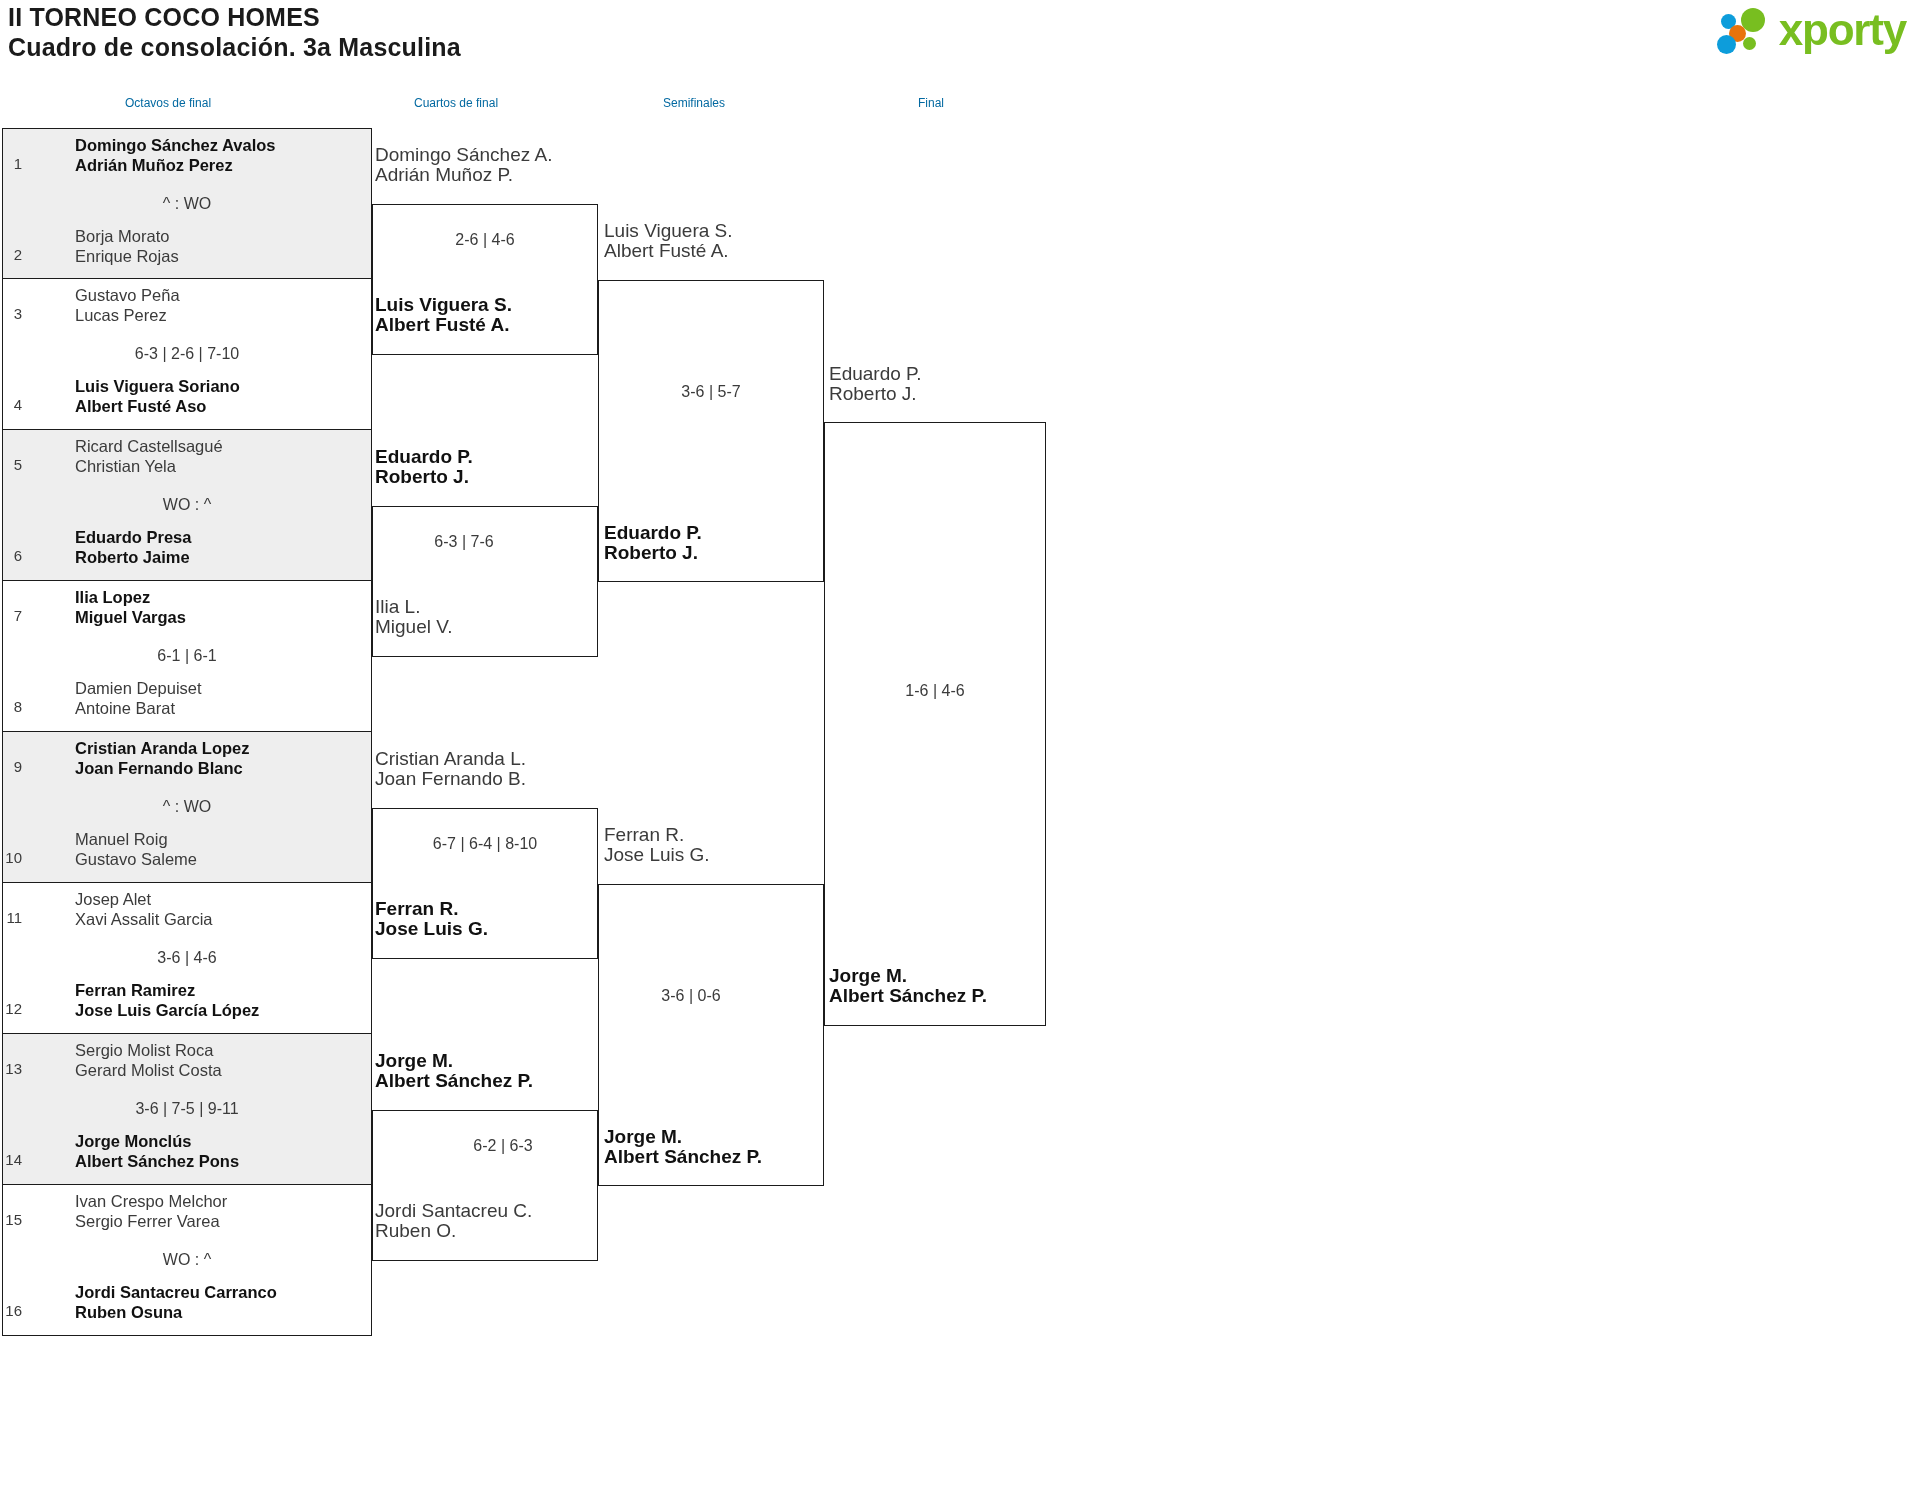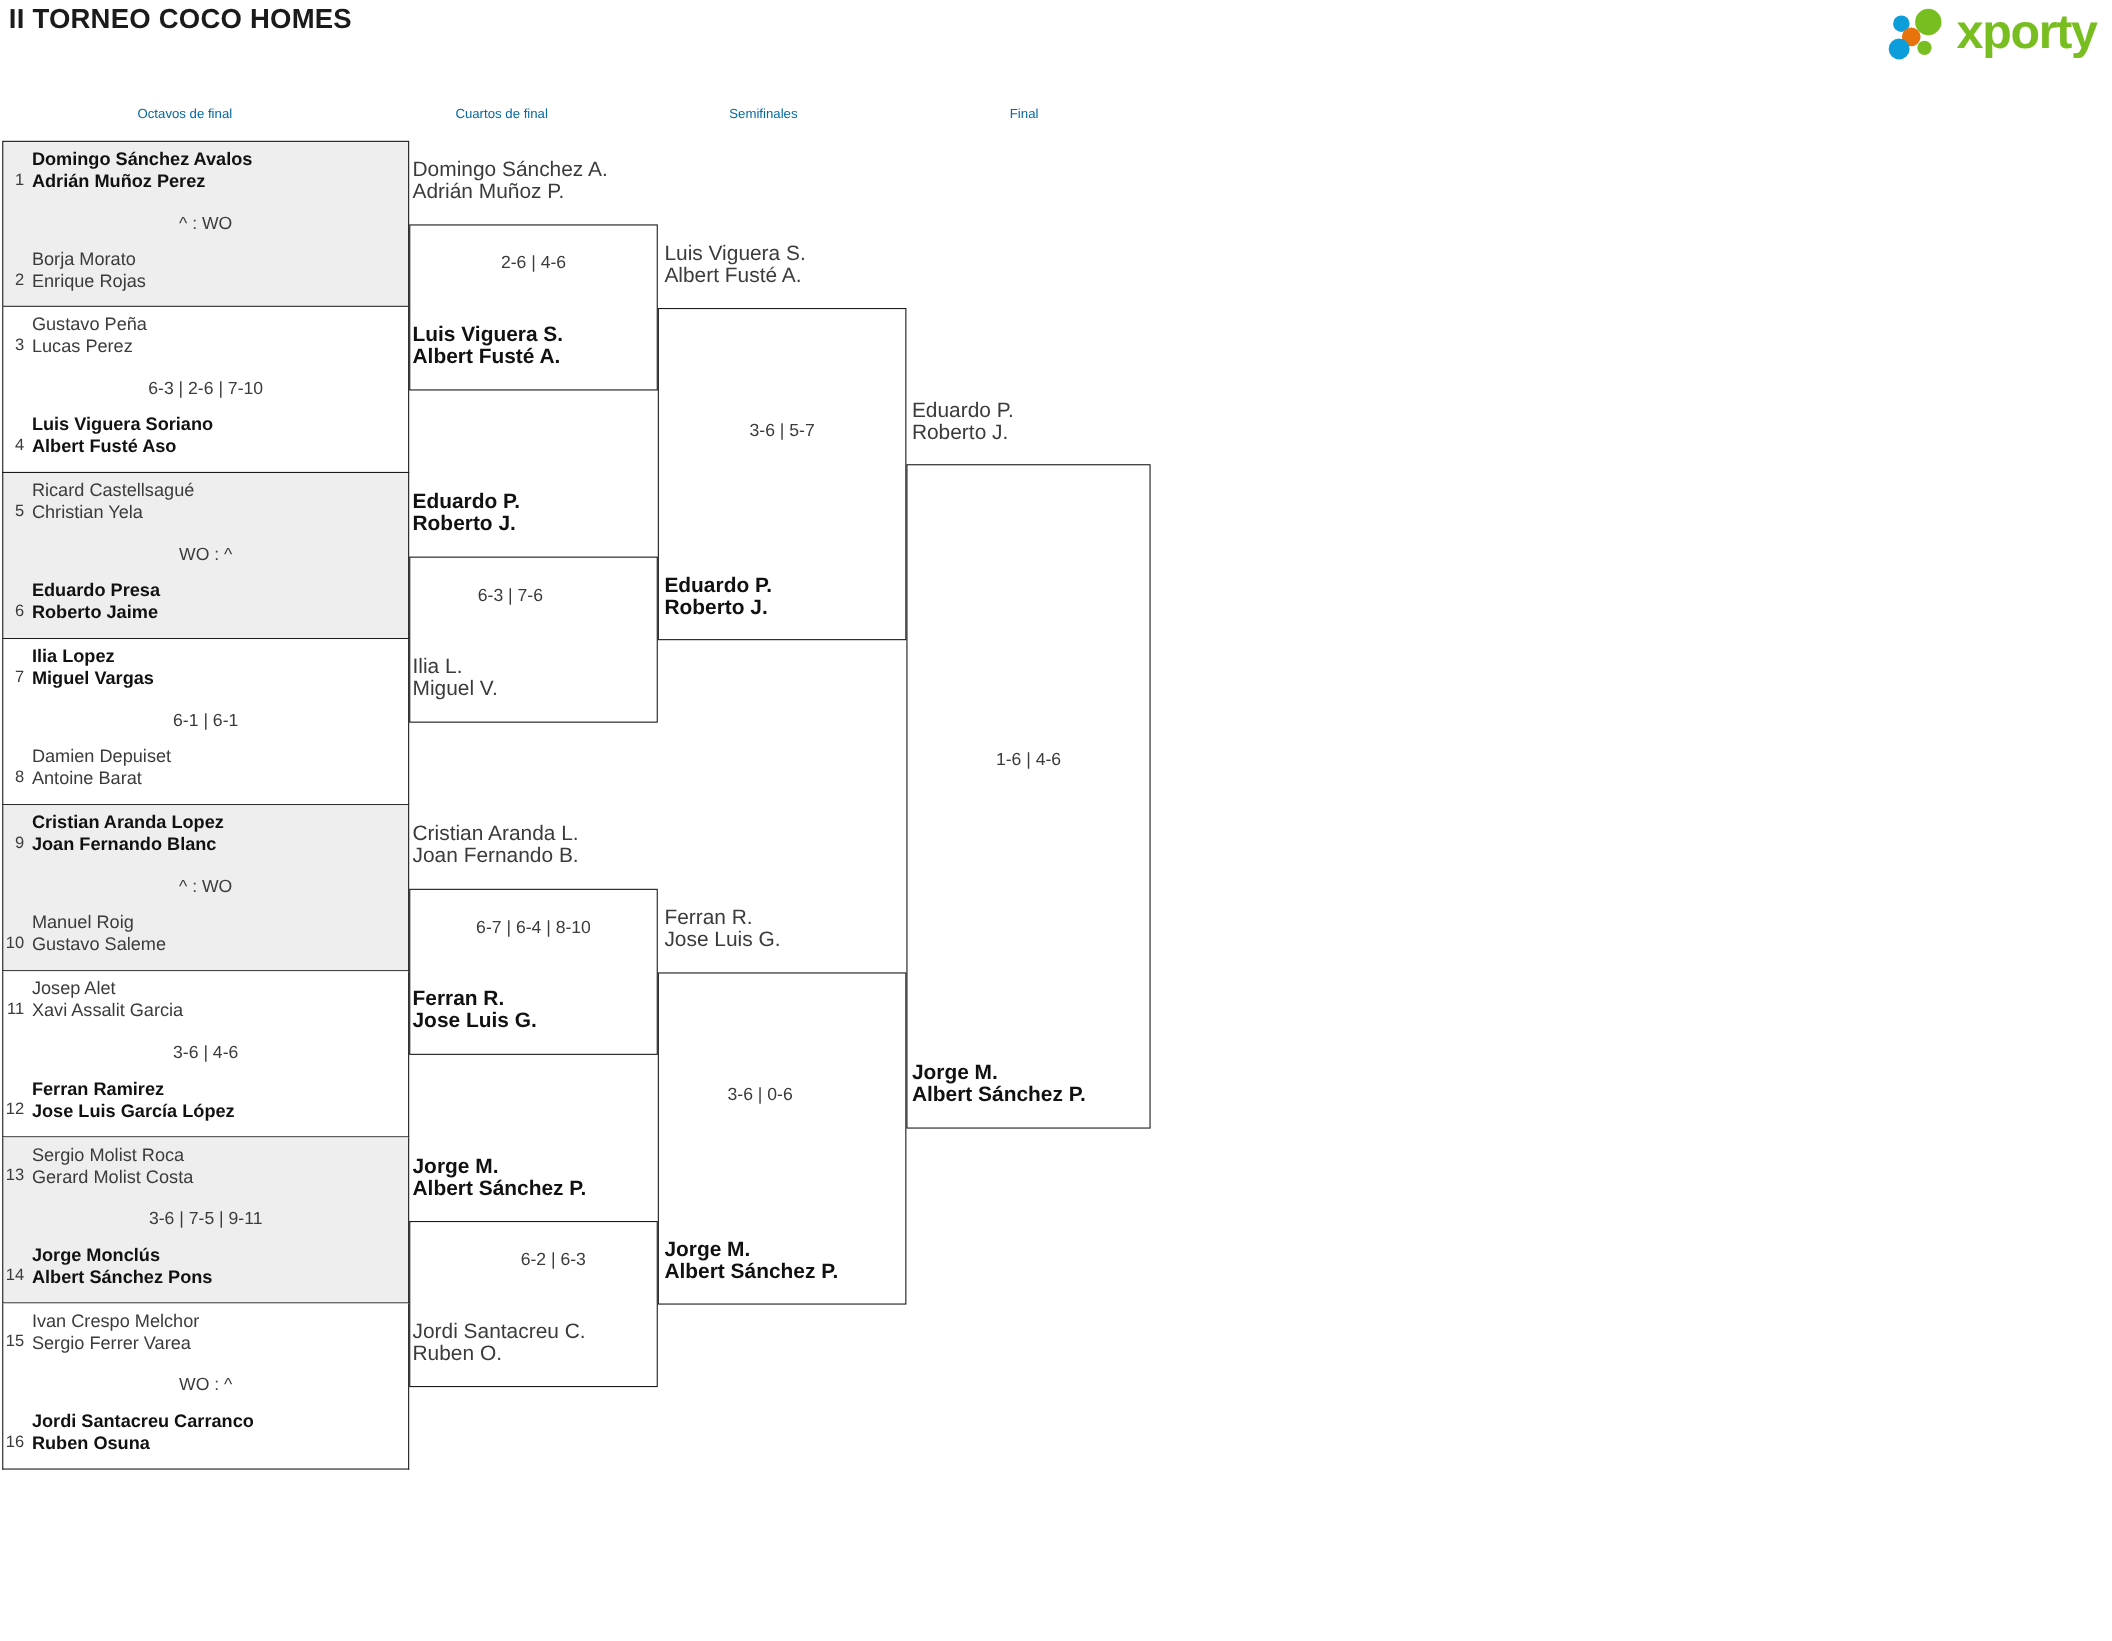--- a/index.html
+++ b/index.html
@@ -29,38 +29,39 @@
     position: absolute; left: 2px; width: 370px;
     border: 1px solid #1b1b1b; border-top: none;
     background: #ffffff;
   }
   .r16-block.shaded { background: #eeeeee; }
   .r16-block.first { border-top: 1px solid #1b1b1b; }
 
   .slot { position: absolute; left: 0; width: 100%; display: flex; align-items: flex-start; }
   .seed-no { width: 26px; flex: 0 0 26px; text-align: right; padding-right: 7px;
              font-size: 15px; color: #3b3b3b; line-height: 19px; padding-top: 19px; }
-  .pair { font-size: 16.5px; line-height: 19.5px; color: #3b3b3b; white-space: nowrap; padding-top: 1px;}
+  .pair { font-size: 16.5px; line-height: 19.5px; color: #3b3b3b; white-space: nowrap; padding-top: 1px; margin-left: 46px;}
   .pair.win { font-weight: 700; color: #111111; }
   .scoreline { position: absolute; width: 100%; text-align: center;
                font-size: 16px; color: #3b3b3b; white-space: nowrap; }
 
   
   .rbox { position: absolute; border: 1px solid #1b1b1b; background: transparent; }
   .rname { position: absolute; font-size: 19px; line-height: 19.5px; color: #3b3b3b; white-space: nowrap; }
   .rname.win { font-weight: 700; color: #111111; }
   .rscore { position: absolute; font-size: 16px; color: #3b3b3b; white-space: nowrap; text-align: center; }
 </style>
 </head>
 <body>
 
 <div class="page">
 
   <div class="hdr-title">
     <div class="hdr-line1">II TORNEO COCO HOMES</div>
+    <div class="hdr-line2">Cuadro de consolación. 3a Masculina</div>
   </div>
 
   <div class="logo">
     <div class="logo-dots">
       <span class="dot" style="left:4px;  top:6px;  width:15px; height:15px; background:#0d9ddb;"></span>
       <span class="dot" style="left:24px; top:0px;  width:24px; height:24px; background:#78be20;"></span>
       <span class="dot" style="left:12px; top:17px; width:17px; height:17px; background:#e8730c;"></span>
       <span class="dot" style="left:0px;  top:27px; width:19px; height:19px; background:#0d9ddb;"></span>
       <span class="dot" style="left:26px; top:29px; width:13px; height:13px; background:#78be20;"></span>
     </div>

